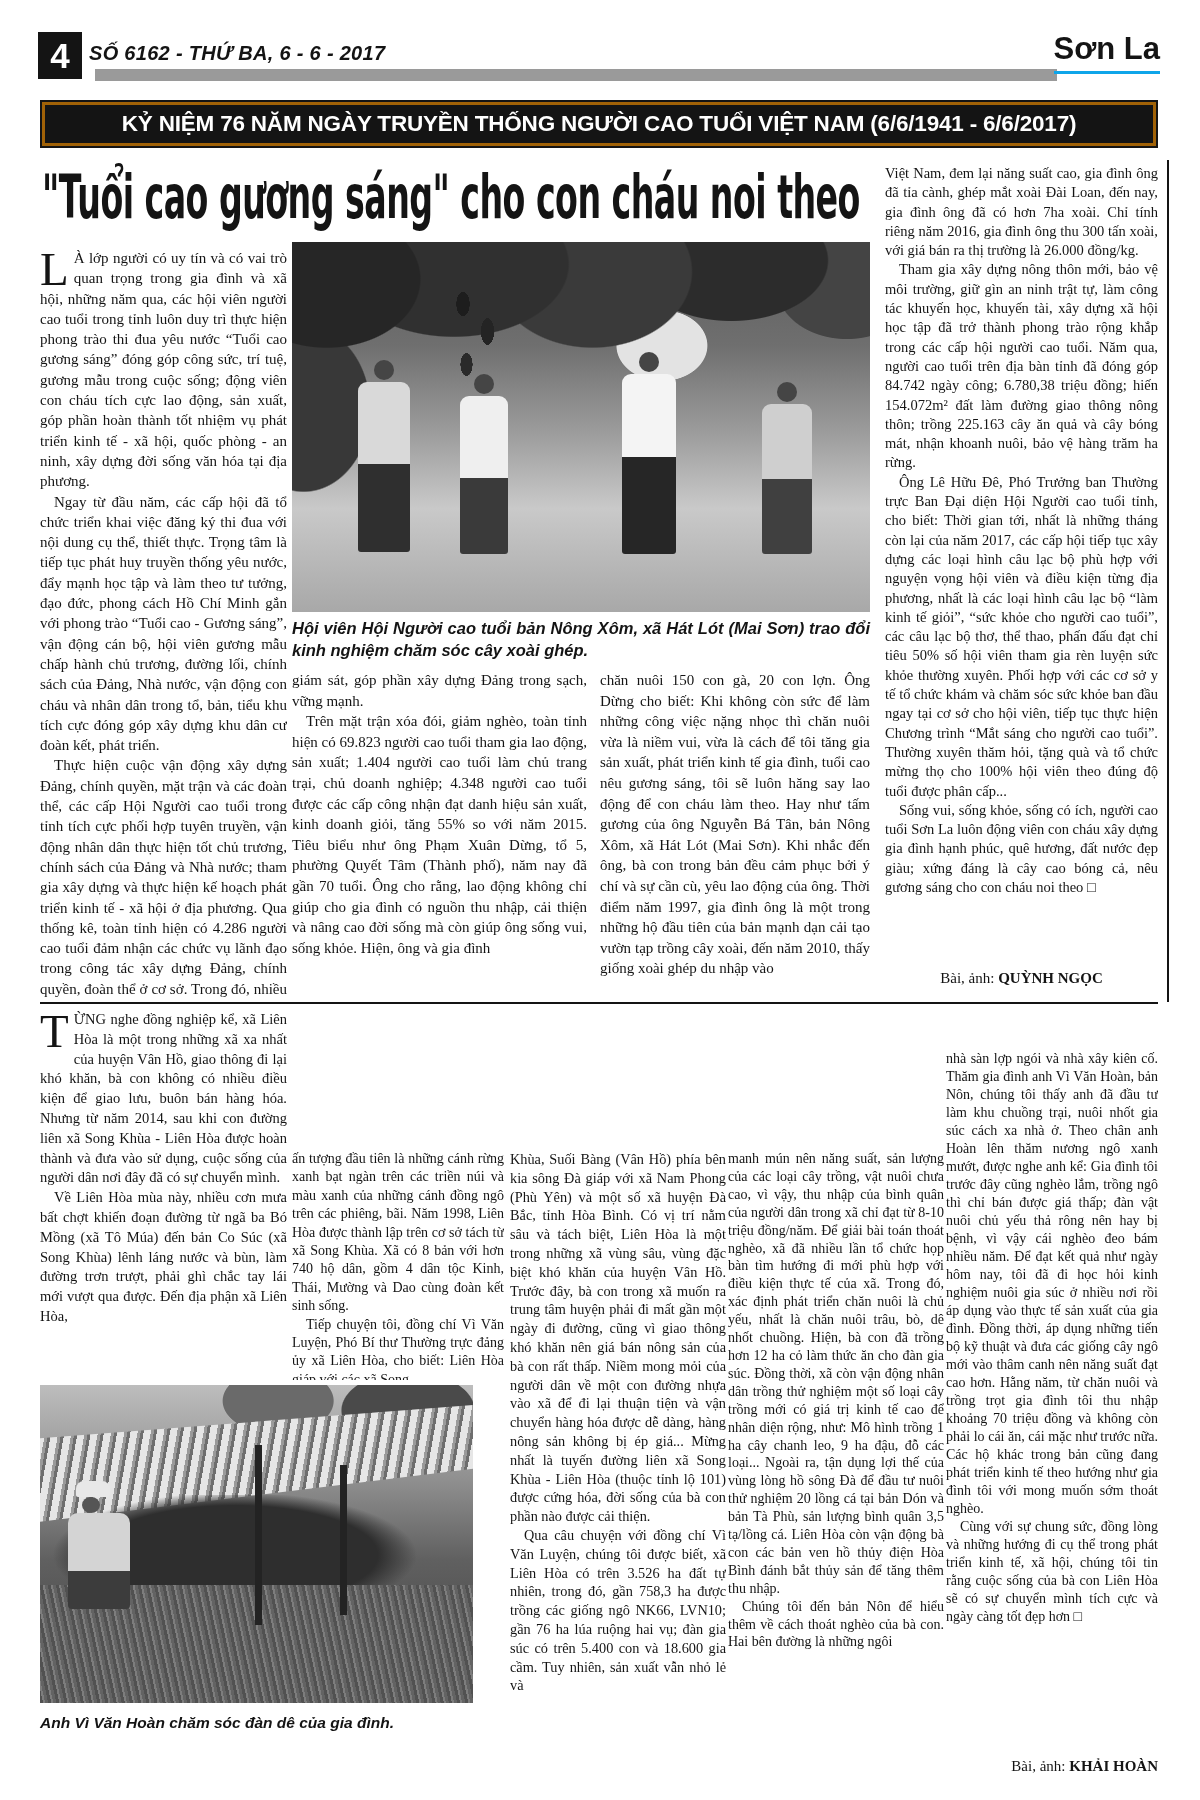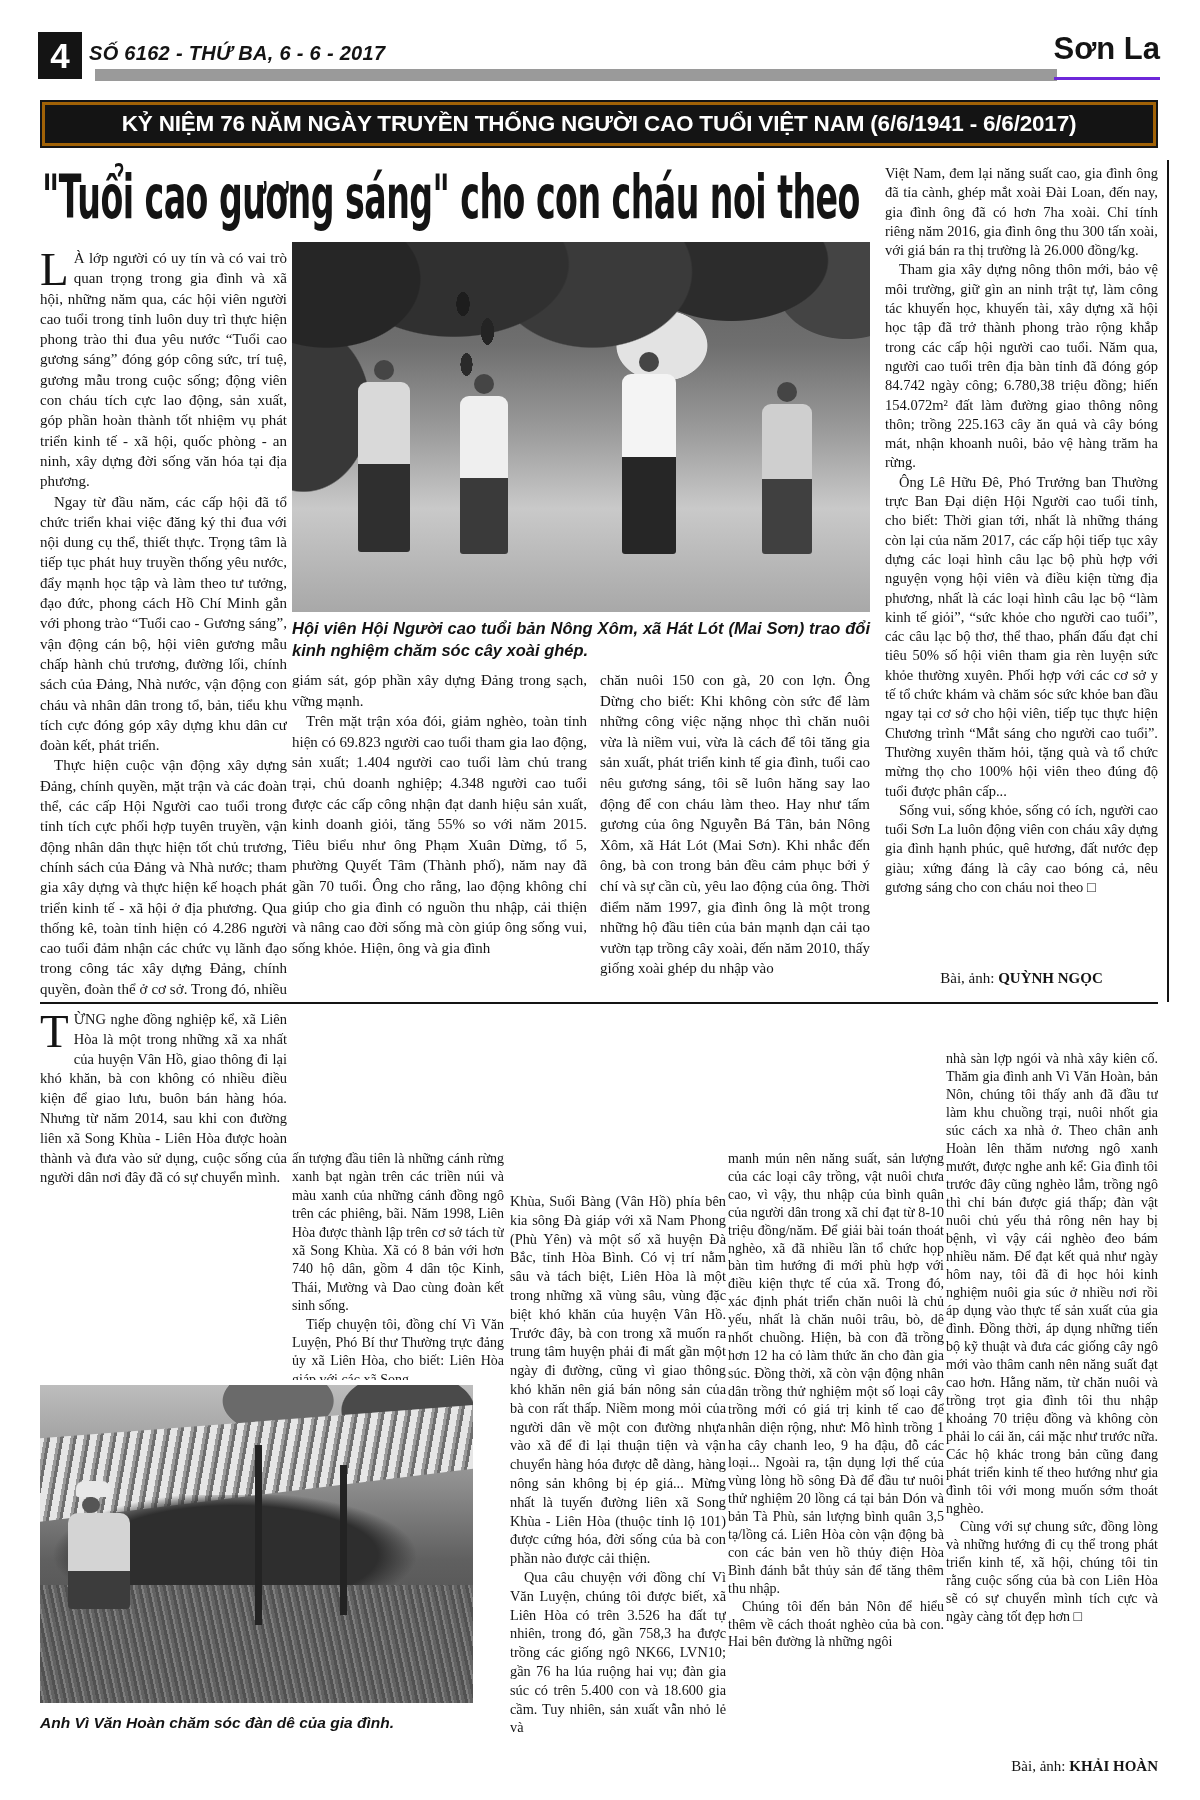--- a/index.html
+++ b/index.html
@@ -7,21 +7,21 @@
           font-family:"Liberation Serif", serif; color:#141414; overflow:hidden; }
 
   
   .pagenum { position:absolute; left:38px; top:32px; width:44px; height:47px; background:#141414;
              color:#fff; font-family:"Liberation Sans",sans-serif; font-weight:bold; font-size:35px;
              display:flex; align-items:center; justify-content:center; }
   .issue  { position:absolute; left:89px; top:42px; font-family:"Liberation Sans",sans-serif;
             font-weight:bold; font-size:20px; letter-spacing:.3px;font-style:italic; }
   .hdr-bar { position:absolute; left:95px; top:69px; width:962px; height:12px; background:#9a9a9a; }
   .masthead { position:absolute; right:40px; top:31px; font-family:"Liberation Sans",sans-serif;
-              font-weight:bold; font-size:31px; border-bottom:3px solid #6d28d9; padding-bottom:10px; }
+              font-weight:bold; font-size:31px; border-bottom:3px solid #0ea5e9; padding-bottom:4px; }
 
   
   .banner { position:absolute; left:40px; top:100px; width:1118px; border:2px solid #141414;
             padding:3px; box-sizing:border-box; background:#a16207; }
   .banner-inner { background:#141414; color:#fff; height:38px; line-height:38px; text-align:center;
             font-family:"Liberation Sans",sans-serif; font-weight:bold; font-size:22.5px;
             letter-spacing:-.2px; white-space:nowrap; overflow:hidden; }
 
   
   .headline1 { position:absolute; left:42px; top:150px; width:830px; height:96px; overflow:hidden; }
@@ -37,21 +37,21 @@
   .col { position:absolute; text-align:justify; overflow:hidden;font-family:Liberation Serif, serif; }
   .para { margin:0; text-indent:14px; }
   .para.flush { text-indent:0; }
   .dropcap { float:left; font-size:47px; line-height:37px; padding:3px 5px 0 0; }
   #a1c1 { left:40px;  top:248px;  width:247px; height:754px; font-size:15px;   line-height:20.3px; }
   #a1c2 { left:292px; top:670px;  width:295px; height:332px; font-size:15px;   line-height:20.6px; }
   #a1c3 { left:600px; top:670px;  width:270px; height:332px; font-size:15px;   line-height:20.6px; }
   #a1c4 { left:885px; top:164px;  width:273px; height:802px; font-size:14.5px; line-height:19.3px; }
   #a2c1 { left:40px;  top:1010px; width:247px; height:368px; font-size:14.5px; line-height:19.8px; }
   #a2c2 { left:292px; top:1150px; width:212px; height:230px; font-size:14px;   line-height:18.4px; }
-  #a2c3 { left:510px; top:1150px; width:216px; height:562px; font-size:14.3px; line-height:18.8px;margin-top:42px; }
+  #a2c3 { left:510px; top:1150px; width:216px; height:562px; font-size:14.3px; line-height:18.8px; }
   #a2c4 { left:728px; top:1150px; width:216px; height:652px; font-size:14px;   line-height:17.9px; }
   #a2c5 { left:946px; top:1050px; width:212px; height:702px; font-size:14px;   line-height:18px; }
 
   .byline { position:absolute; text-align:right; font-size:15px; }
   .byline .byname { font-weight:bold; }
   #byline1 { left:885px; top:970px;  width:273px;text-align:center; }
   #byline2 { left:946px; top:1758px; width:212px; }
 
   .caption { position:absolute; font-family:"Liberation Sans",sans-serif; font-weight:bold;
              font-style:italic; text-align:justify; }
@@ -177,20 +177,21 @@
     <span>Bài, ảnh:</span>
     <span class="byname">QUỲNH NGỌC</span>
   </div>
 
   <div class="vrule1"></div>
   <div class="sep"></div>
 
 
   <div class="col" id="a2c1">
     <p class="para flush"><span class="dropcap">T</span><span>ỪNG nghe đồng nghiệp kể, xã Liên Hòa là một trong những xã xa nhất của huyện Vân Hồ, giao thông đi lại khó khăn, bà con không có nhiều điều kiện để giao lưu, buôn bán hàng hóa. Nhưng từ năm 2014, sau khi con đường liên xã Song Khùa - Liên Hòa được hoàn thành và đưa vào sử dụng, cuộc sống của người dân nơi đây đã có sự chuyển mình.</span></p>
+    <p class="para">Về Liên Hòa mùa này, nhiều cơn mưa bất chợt khiến đoạn đường từ ngã ba Bó Mồng (xã Tô Múa) đến bản Co Súc (xã Song Khùa) lênh láng nước và bùn, làm đường trơn trượt, phải ghì chắc tay lái mới vượt qua được. Đến địa phận xã Liên Hòa,</p>
   </div>
 
   <div class="col" id="a2c2">
     <p class="para flush">ấn tượng đầu tiên là những cánh rừng xanh bạt ngàn trên các triền núi và màu xanh của những cánh đồng ngô trên các phiêng, bãi. Năm 1998, Liên Hòa được thành lập trên cơ sở tách từ xã Song Khùa. Xã có 8 bản với hơn 740 hộ dân, gồm 4 dân tộc Kinh, Thái, Mường và Dao cùng đoàn kết sinh sống.</p>
     <p class="para">Tiếp chuyện tôi, đồng chí Vì Văn Luyện, Phó Bí thư Thường trực đảng ủy xã Liên Hòa, cho biết: Liên Hòa giáp với các xã Song</p>
   </div>
 
   <div class="col" id="a2c3">
     <p class="para flush">Khùa, Suối Bàng (Vân Hồ) phía bên kia sông Đà giáp với xã Nam Phong (Phù Yên) và một số xã huyện Đà Bắc, tỉnh Hòa Bình. Có vị trí nằm sâu và tách biệt, Liên Hòa là một trong những xã vùng sâu, vùng đặc biệt khó khăn của huyện Vân Hồ. Trước đây, bà con trong xã muốn ra trung tâm huyện phải đi mất gần một ngày đi đường, cũng vì giao thông khó khăn nên giá bán nông sản của bà con rất thấp. Niềm mong mỏi của người dân về một con đường nhựa vào xã để đi lại thuận tiện và vận chuyển hàng hóa được dễ dàng, hàng nông sản không bị ép giá... Mừng nhất là tuyến đường liên xã Song Khùa - Liên Hòa (thuộc tỉnh lộ 101) được cứng hóa, đời sống của bà con phần nào được cải thiện.</p>
     <p class="para">Qua câu chuyện với đồng chí Vì Văn Luyện, chúng tôi được biết, xã Liên Hòa có trên 3.526 ha đất tự nhiên, trong đó, gần 758,3 ha được trồng các giống ngô NK66, LVN10; gần 76 ha lúa ruộng hai vụ; đàn gia súc có trên 5.400 con và 18.600 gia cầm. Tuy nhiên, sản xuất vẫn nhỏ lẻ và</p>

